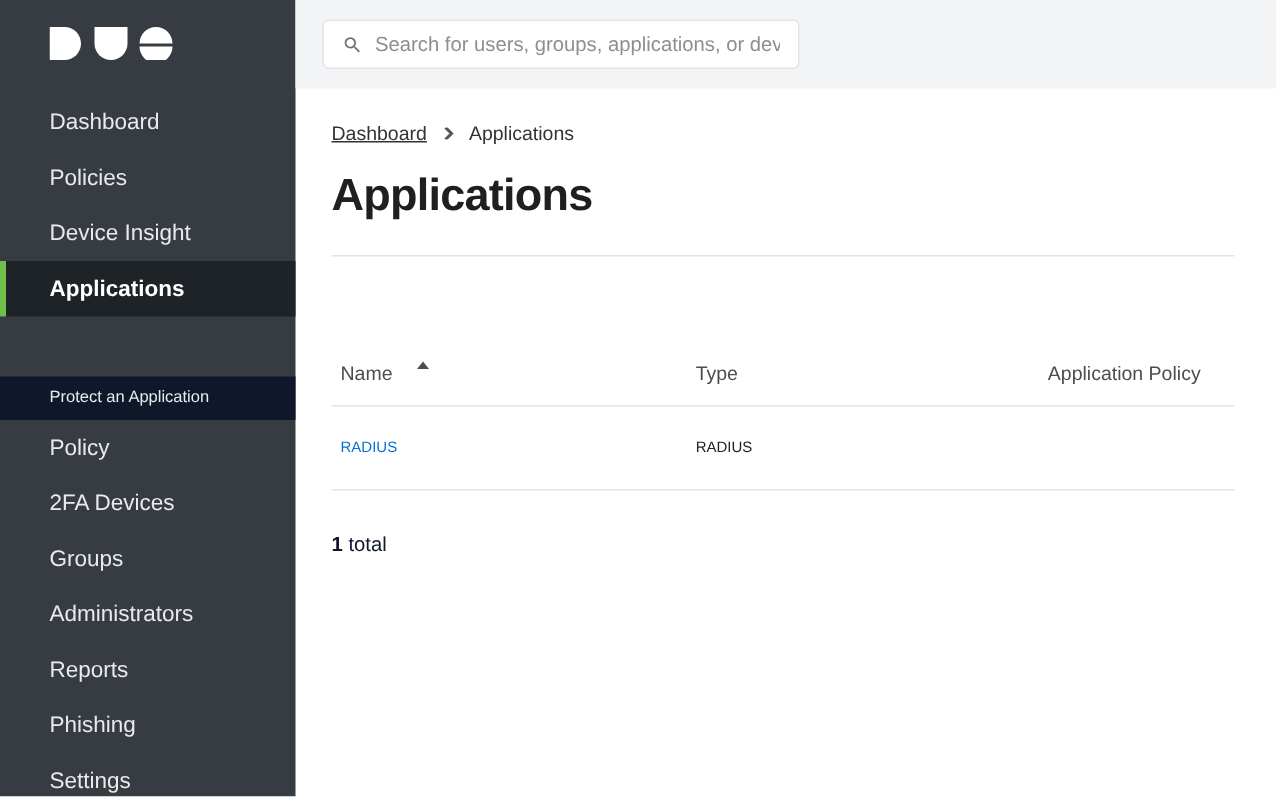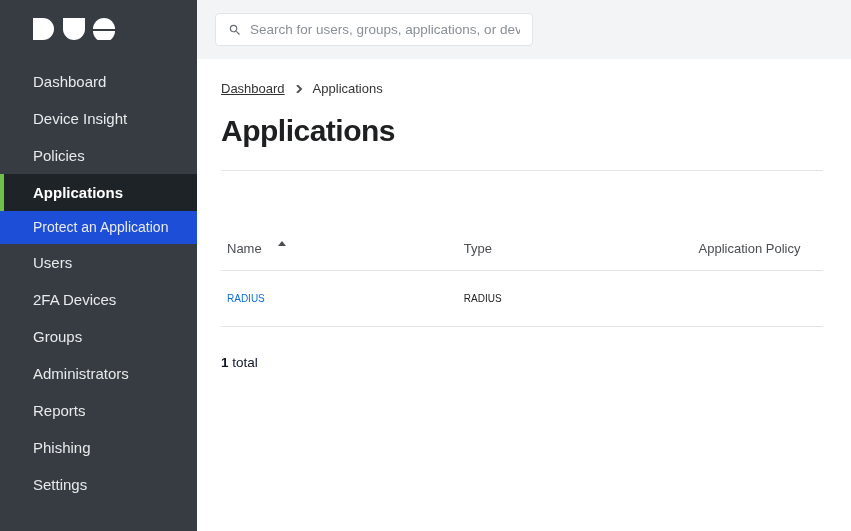--- a/index.html
+++ b/index.html
@@ -33,25 +33,26 @@
     cursor: pointer;
   }
   .nav-item.active {
     background: #1e2327;
     color: #fff;
     font-weight: 700;
     border-left: 4px solid #6fbf4a;
     padding-left: 29px;
   }
   .nav-sub {
-    background: #1d4ed8;
+    background: #0f172a;
     padding: 8px 12px 9px 33px;
-    font-size: 14px;
+    font-size: 11px;
     color: #e8eaec;
     cursor: pointer;
+    margin-top: 40px;
   }
 
   
   .main { flex: 1; display: flex; flex-direction: column; min-width: 0; }
   .topbar {
     background: #f3f4f5;
     padding: 13px 24px 13px 18px;
   }
   .search-wrap {
     background: #fff;
@@ -131,25 +132,25 @@
 
         <path d="M30 0 H52 V11 A11 11 0 0 1 30 11 Z" fill="#fff"></path>
 
         <path d="M60 11 A11 11 0 0 1 82 11 Z" fill="#fff"></path>
 
         <path d="M60 13 A11 11 0 0 0 82 13 Z" fill="#fff"></path>
       </svg>
     </div>
     <ul class="nav">
       <li class="nav-item">Dashboard</li>
+      <li class="nav-item">Policies</li>
       <li class="nav-item">Device Insight</li>
-      <li class="nav-item">Policies</li>
       <li class="nav-item active">Applications</li>
       <li class="nav-sub">Protect an Application</li>
-      <li class="nav-item">Users</li>
+      <li class="nav-item">Policy</li>
       <li class="nav-item">2FA Devices</li>
       <li class="nav-item">Groups</li>
       <li class="nav-item">Administrators</li>
       <li class="nav-item">Reports</li>
       <li class="nav-item">Phishing</li>
       <li class="nav-item">Settings</li>
 
     </ul>
   </aside>
 

